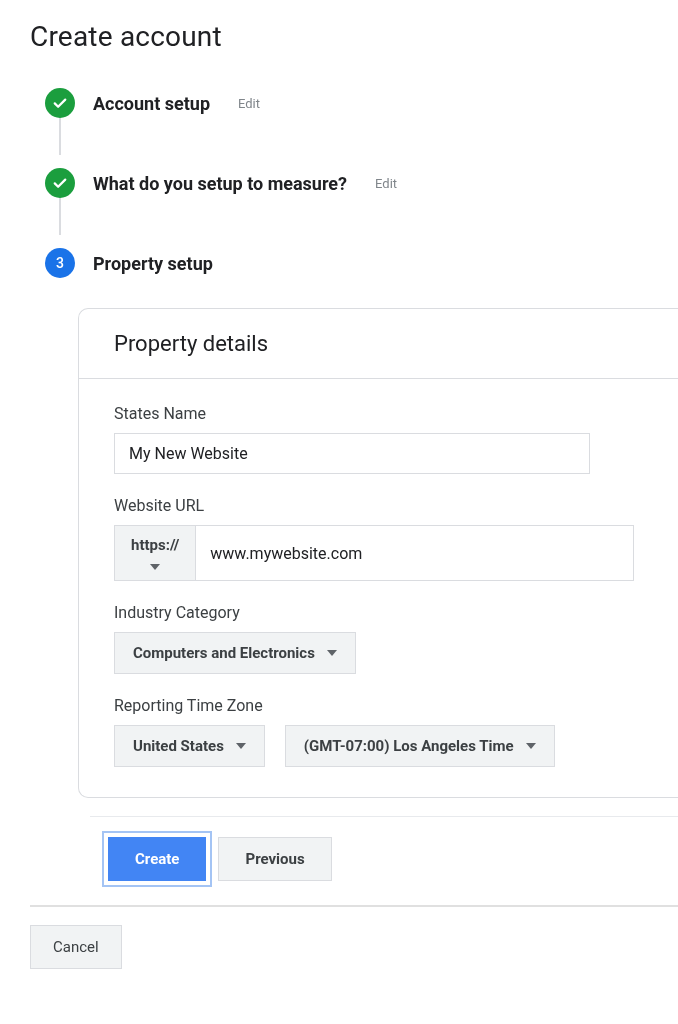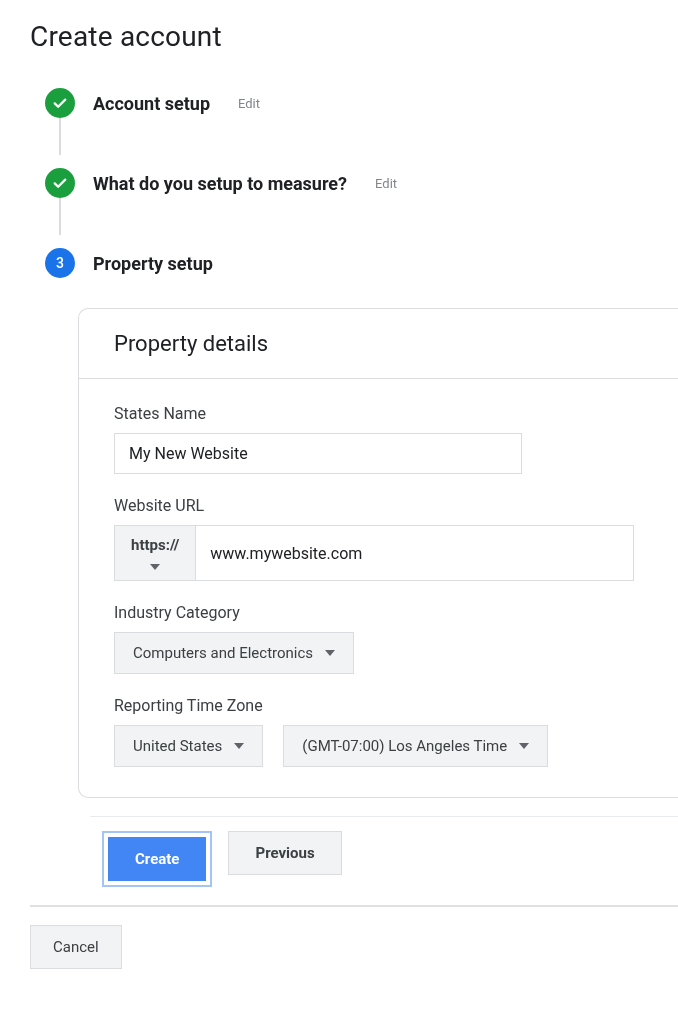--- a/index.html
+++ b/index.html
@@ -75,21 +75,21 @@
     }
     .card-body { padding: 25px 35px 30px; }
     .field-group { margin-bottom: 22px; }
     .field-label {
       font-size: 16px;
       color: #3c4043;
       margin-bottom: 10px;
       display: block;
     }
     .text-input {
-      width: 408px;
+      width: 476px;
       padding: 10px 14px;
       border: 1px solid #dadce0;
       font-size: 16px;
       color: #202124;
       font-family: inherit;
     }
     .url-row { display: flex; width: 520px; }
     .protocol-select {
       background: #f1f3f4;
       border: 1px solid #dadce0;
@@ -113,40 +113,40 @@
       font-family: inherit;
     }
     .dropdown-btn {
       background: #f1f3f4;
       border: 1px solid #dadce0;
       padding: 11px 18px;
       display: inline-flex;
       align-items: center;
       gap: 12px;
       font-size: 15px;
-      font-weight: 400;
+      font-weight: 700;
       color: #3c4043;
       cursor: pointer;
       font-family: inherit;
     }
     .tz-row { display: flex; gap: 20px; }
     .caret {
       width: 0; height: 0;
       border-left: 5px solid transparent;
       border-right: 5px solid transparent;
       border-top: 6px solid #5f6368;
     }
 
     .actions-row {
       margin-left: 60px;
       margin-top: 18px;
       padding: 14px 12px 18px;
       display: flex;
-      gap: 16px;
-      align-items: flex-start;
+      gap: 6px;
+      align-items: center;
       border-top: 1px solid #e8eaed;
     }
     .btn {
       padding: 12px 26px;
       font-size: 15px;
       font-weight: 700;
       border: 1px solid #dadce0;
       background: #f1f3f4;
       color: #3c4043;
       cursor: pointer;

